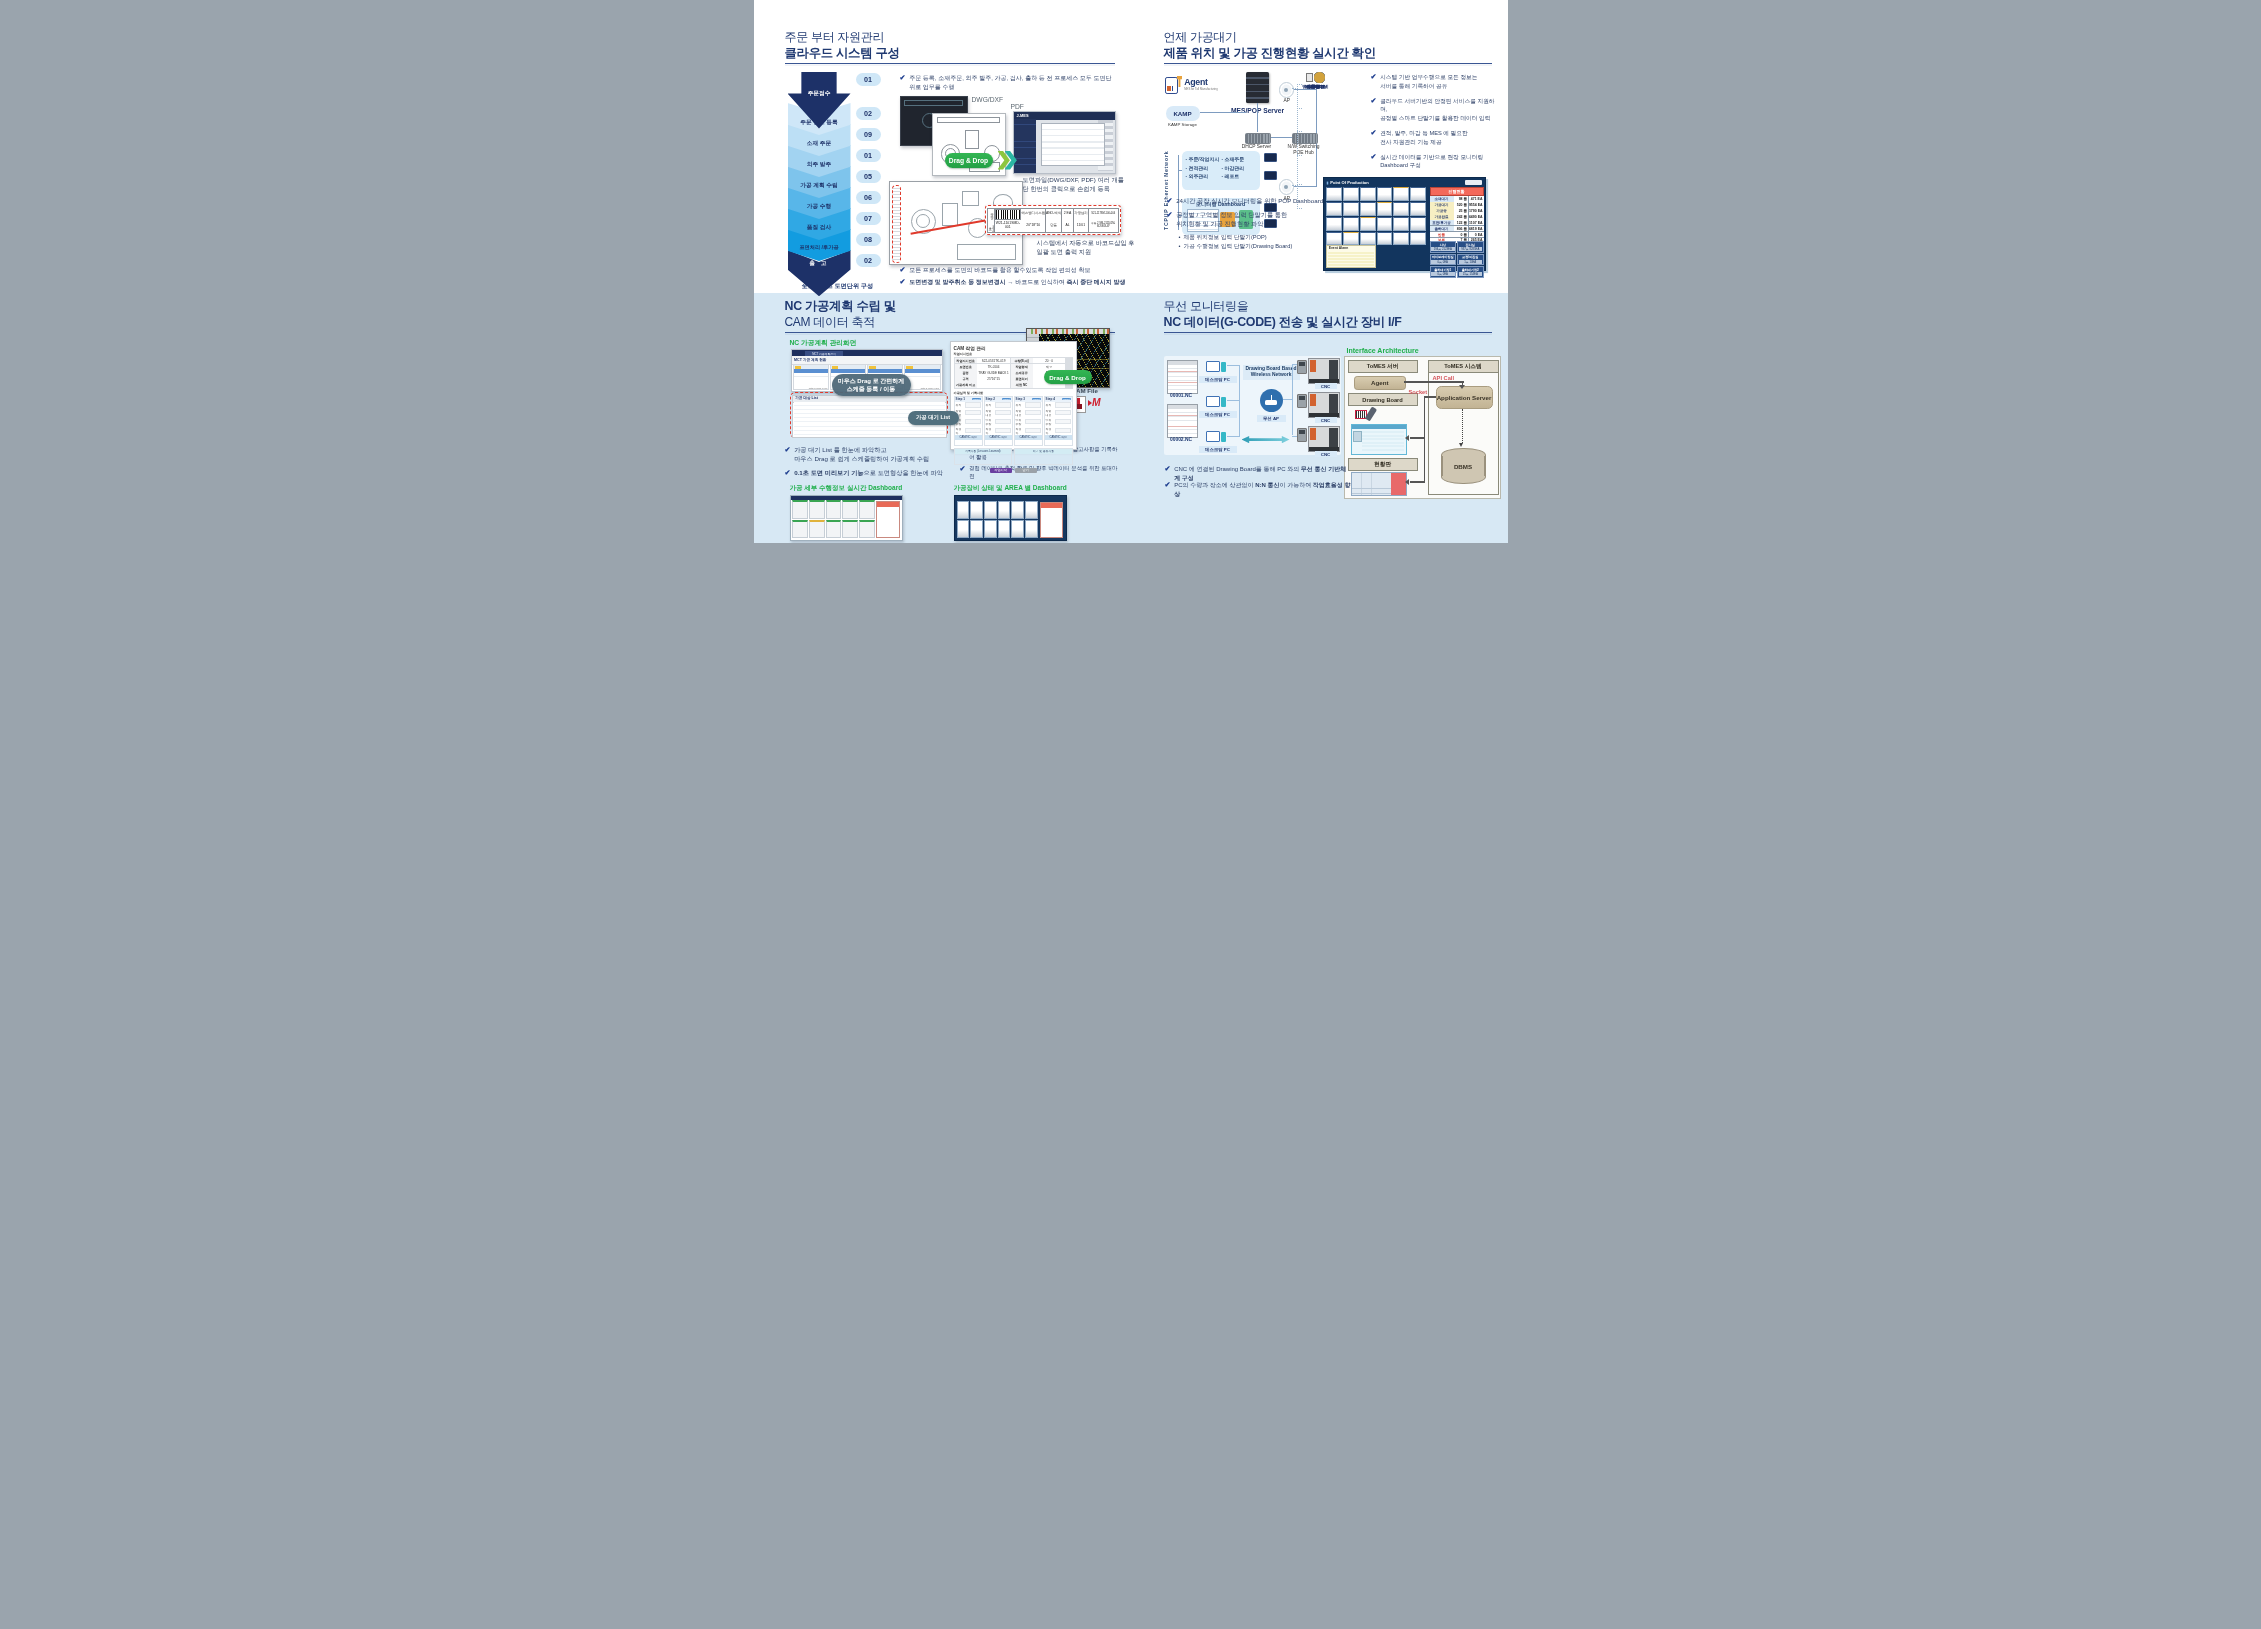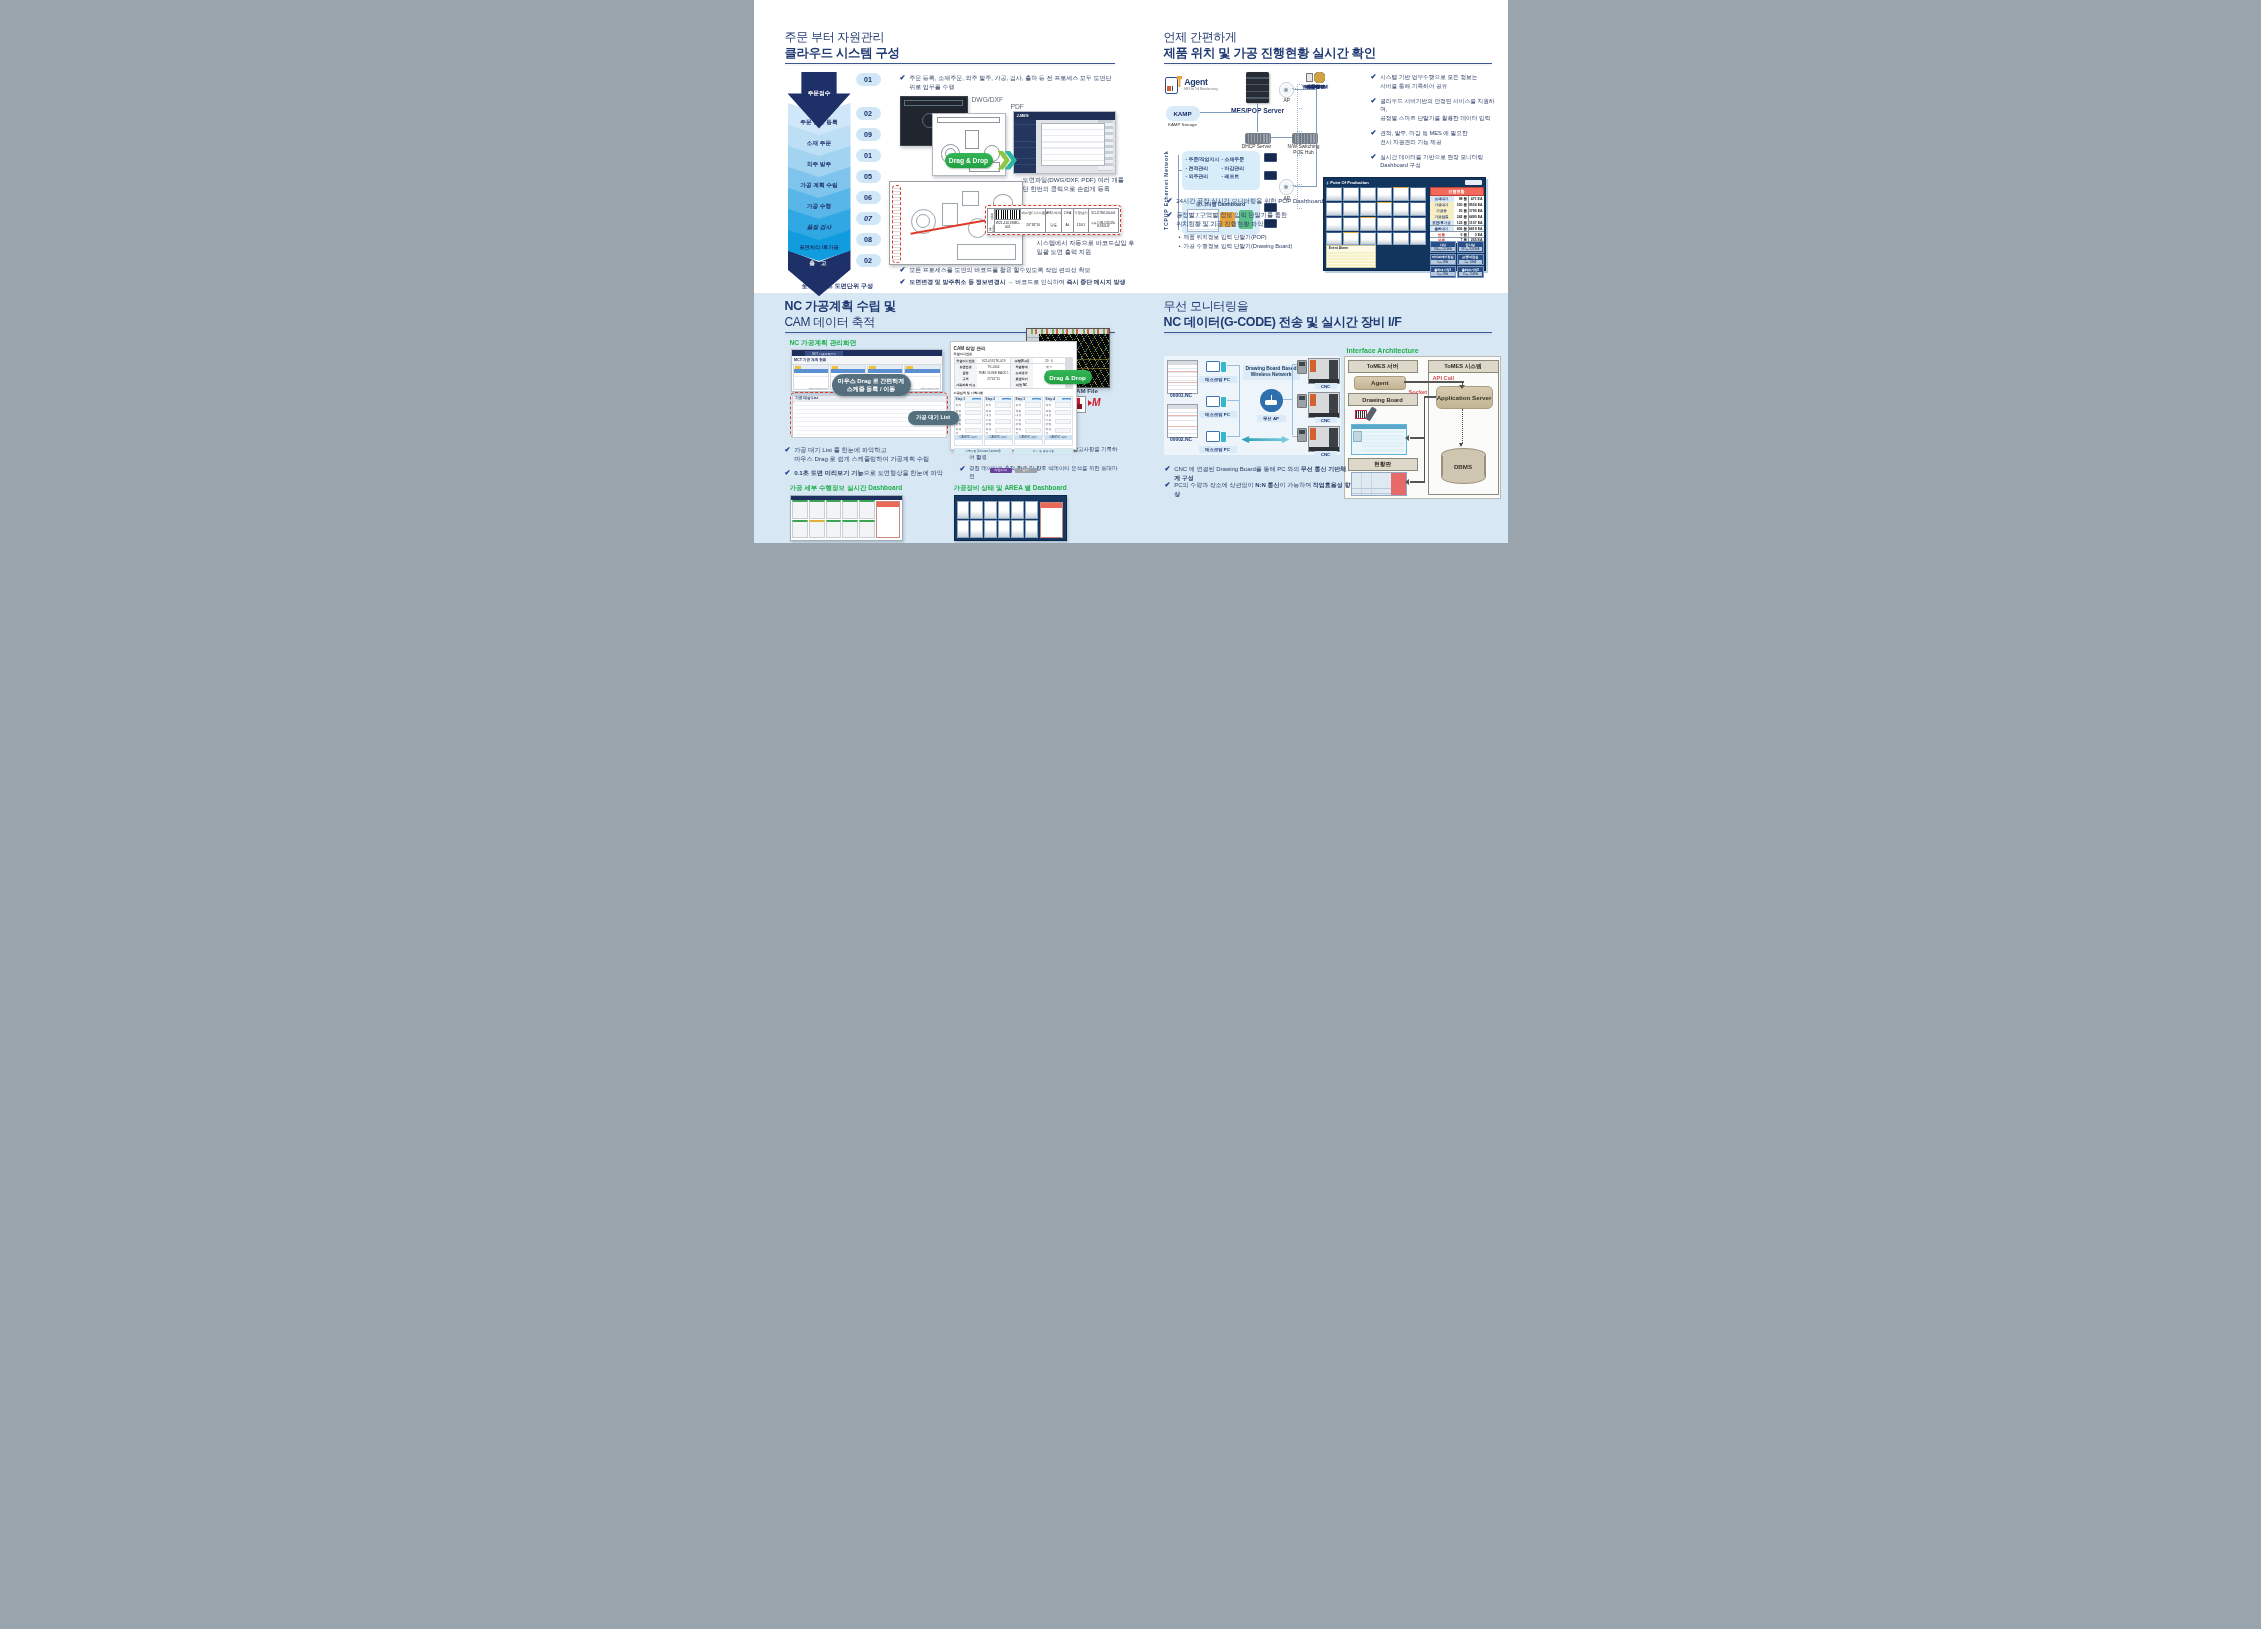--- a/index.html
+++ b/index.html
@@ -17,21 +17,21 @@
   .chk::before{content:"✔";}
   .chk{color:#1e3e8f;font-weight:900;font-size:7.2px;margin-right:3.6px;line-height:1.1;}
   .b{font-weight:700;}
   .dotb::before{content:"•";margin-right:3.1px;color:#2c3f66;}
   
   #flow{left:34px;top:72px;width:98px;}
   #flow .frow{position:relative;height:21px;}
   #flow div:nth-of-type(1){height:31px;z-index:9;}
   #flow div:nth-of-type(2){z-index:8;}#flow div:nth-of-type(3){z-index:7;}
   #flow div:nth-of-type(4){z-index:6;}#flow div:nth-of-type(5){z-index:5;}
-  #flow div:nth-of-type(6){z-index:4;}#flow div:nth-of-type(7){z-index:3;font-style:italic;}
+  #flow div:nth-of-type(6){z-index:4;}#flow div:nth-of-type(7){z-index:3;}
   #flow div:nth-of-type(8){z-index:2;}#flow div:nth-of-type(9){height:29px;z-index:1;}
   .chev{position:absolute;left:0;top:0;width:63px;height:28px;
     clip-path:polygon(0 0,50% 28%,100% 0,100% 64%,50% 94%,0 64%);
     display:flex;align-items:center;justify-content:center;padding-top:3.1px;
     font-weight:700;font-size:5.7px;color:#1d3168;text-align:center;line-height:1.05;}
   #flow div:nth-of-type(1) .chev{height:39px;background:#1d3168;color:#fff;
     clip-path:polygon(22% 0,78% 0,78% 38%,100% 38%,50% 100%,0 38%,22% 38%);
     align-items:flex-start;padding-top:17.6px;}
   #flow div:nth-of-type(2) .chev{background:#cfe7f8;}
   #flow div:nth-of-type(3) .chev{background:#bcdff5;}
@@ -395,21 +395,21 @@
   <div class="abs bul" style="left:146px;top:266px;width:222px;">
     <span class="chk"></span>
     <span>모든 프로세스를 도면의 바코드를 활용 할수있도록 작업 편의성 확보</span>
   </div>
   <div class="abs bul" style="left:146px;top:278px;width:228px;">
     <span class="chk"></span>
     <span><span class="b">도면변경 및 발주취소 등 정보변경시</span><span> → 바코드로 인식하여 </span><span class="b">즉시 중단 메시지 발생</span></span>
   </div>
 
   <div class="abs qtitle" style="left:410px;top:29px;">
-    <div class="t-reg">언제 간편하게</div>
+    <div class="t-reg">언제 가공대기</div>
     <div class="t-bold">제품 위치 및 가공 진행현황 실시간 확인</div>
   </div>
   <div class="abs rule" style="left:410px;top:63px;width:328px;"></div>
 
   <div class="abs tomeslogo" style="left:411px;top:76px;width:78px;height:17.6px;">
     <span class="tl-ic"></span>
     <span class="tl-t"></span>
     <span class="tl-tx">Agent</span>
     <span class="tl-sub">MES for Toll Manufacturing</span>
   </div>

